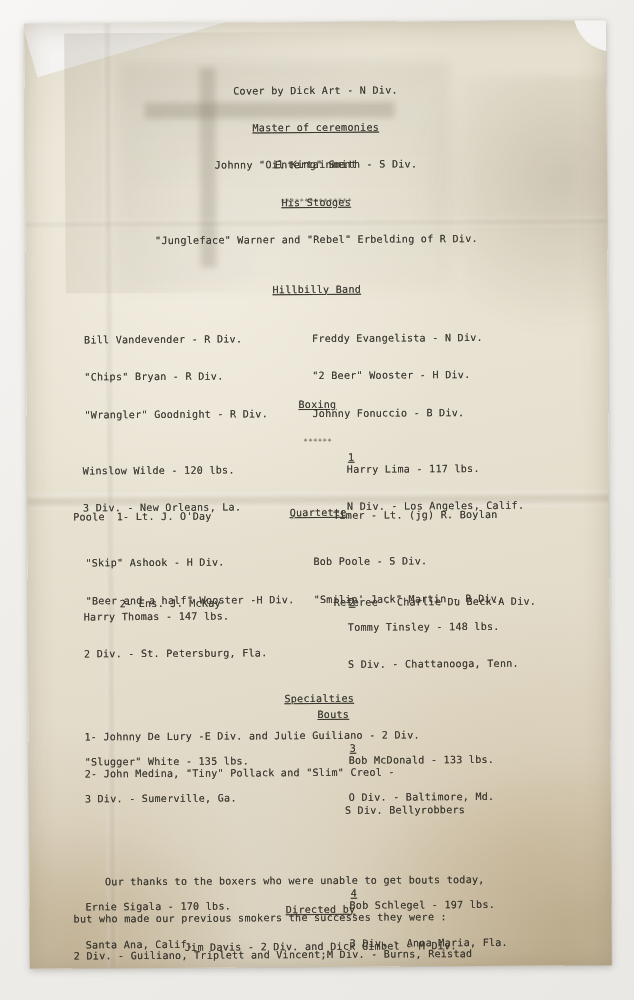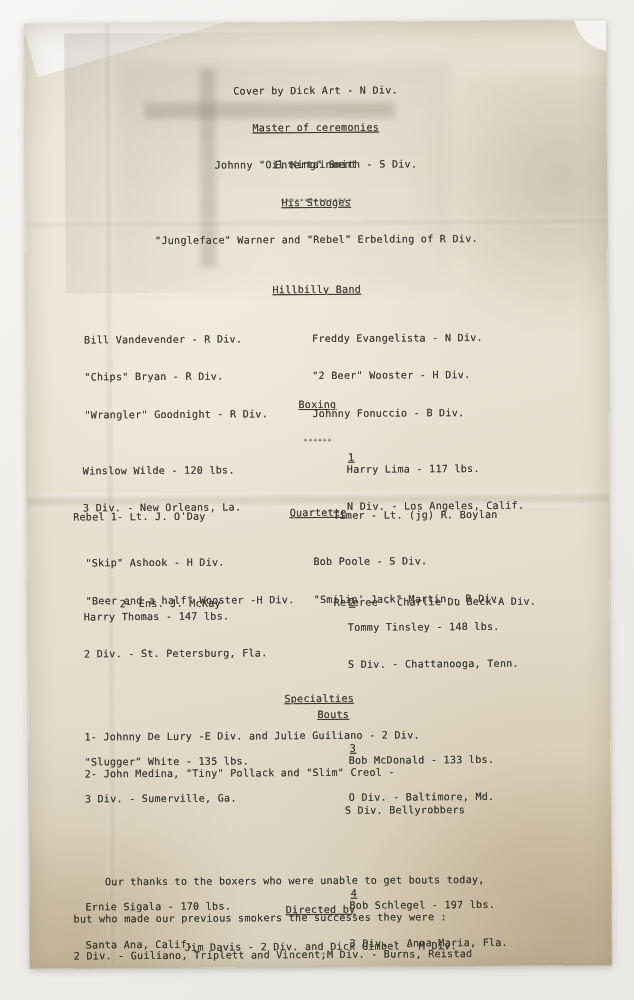--- a/index.html
+++ b/index.html
@@ -279,21 +279,21 @@
       
     </div>
 
     
     <div style="position:absolute; left:0; top:352px; width:100%;">
       <span class="line ctr u">Boxing</span>
       <span class="line asterisks-small">******</span>
 
       <div class="roster">
         <div class="col-l" style="padding-left:46px">
-          <span class="line"><span>Rebel</span><span style="margin-left:6px">1- Lt. J. O'Day</span></span>
+          <span class="line"><span>Poole</span><span style="margin-left:12px">1- Lt. J. O'Day</span></span>
         </div>
         <div class="col-r" style="padding-left:20px">
           <span class="line">Timer - Lt. (jg) R. Boylan</span>
         </div>
       </div>
       <div class="roster">
         <div class="col-l" style="padding-left:92px">
           <span class="line">2- Ens. J. McKay</span>
         </div>
         <div class="col-r" style="padding-left:20px">

